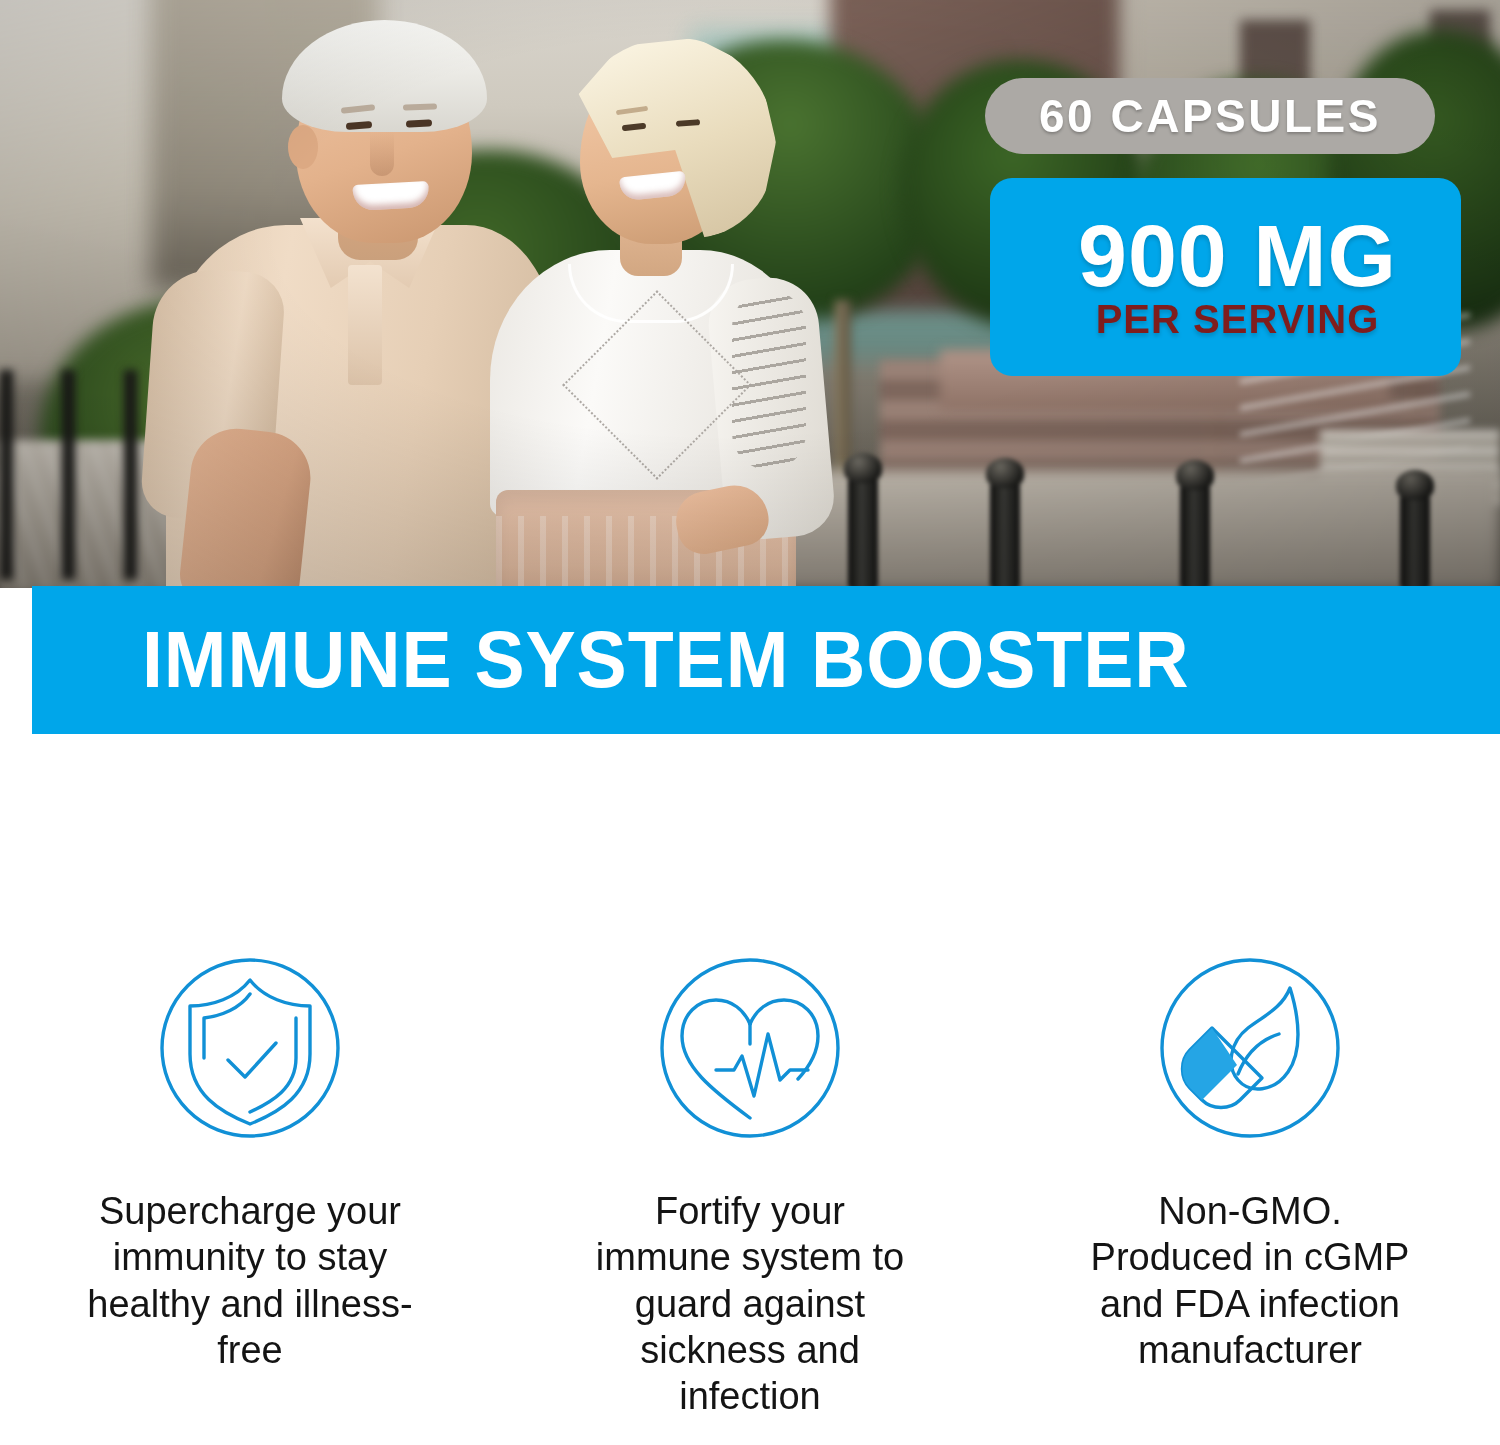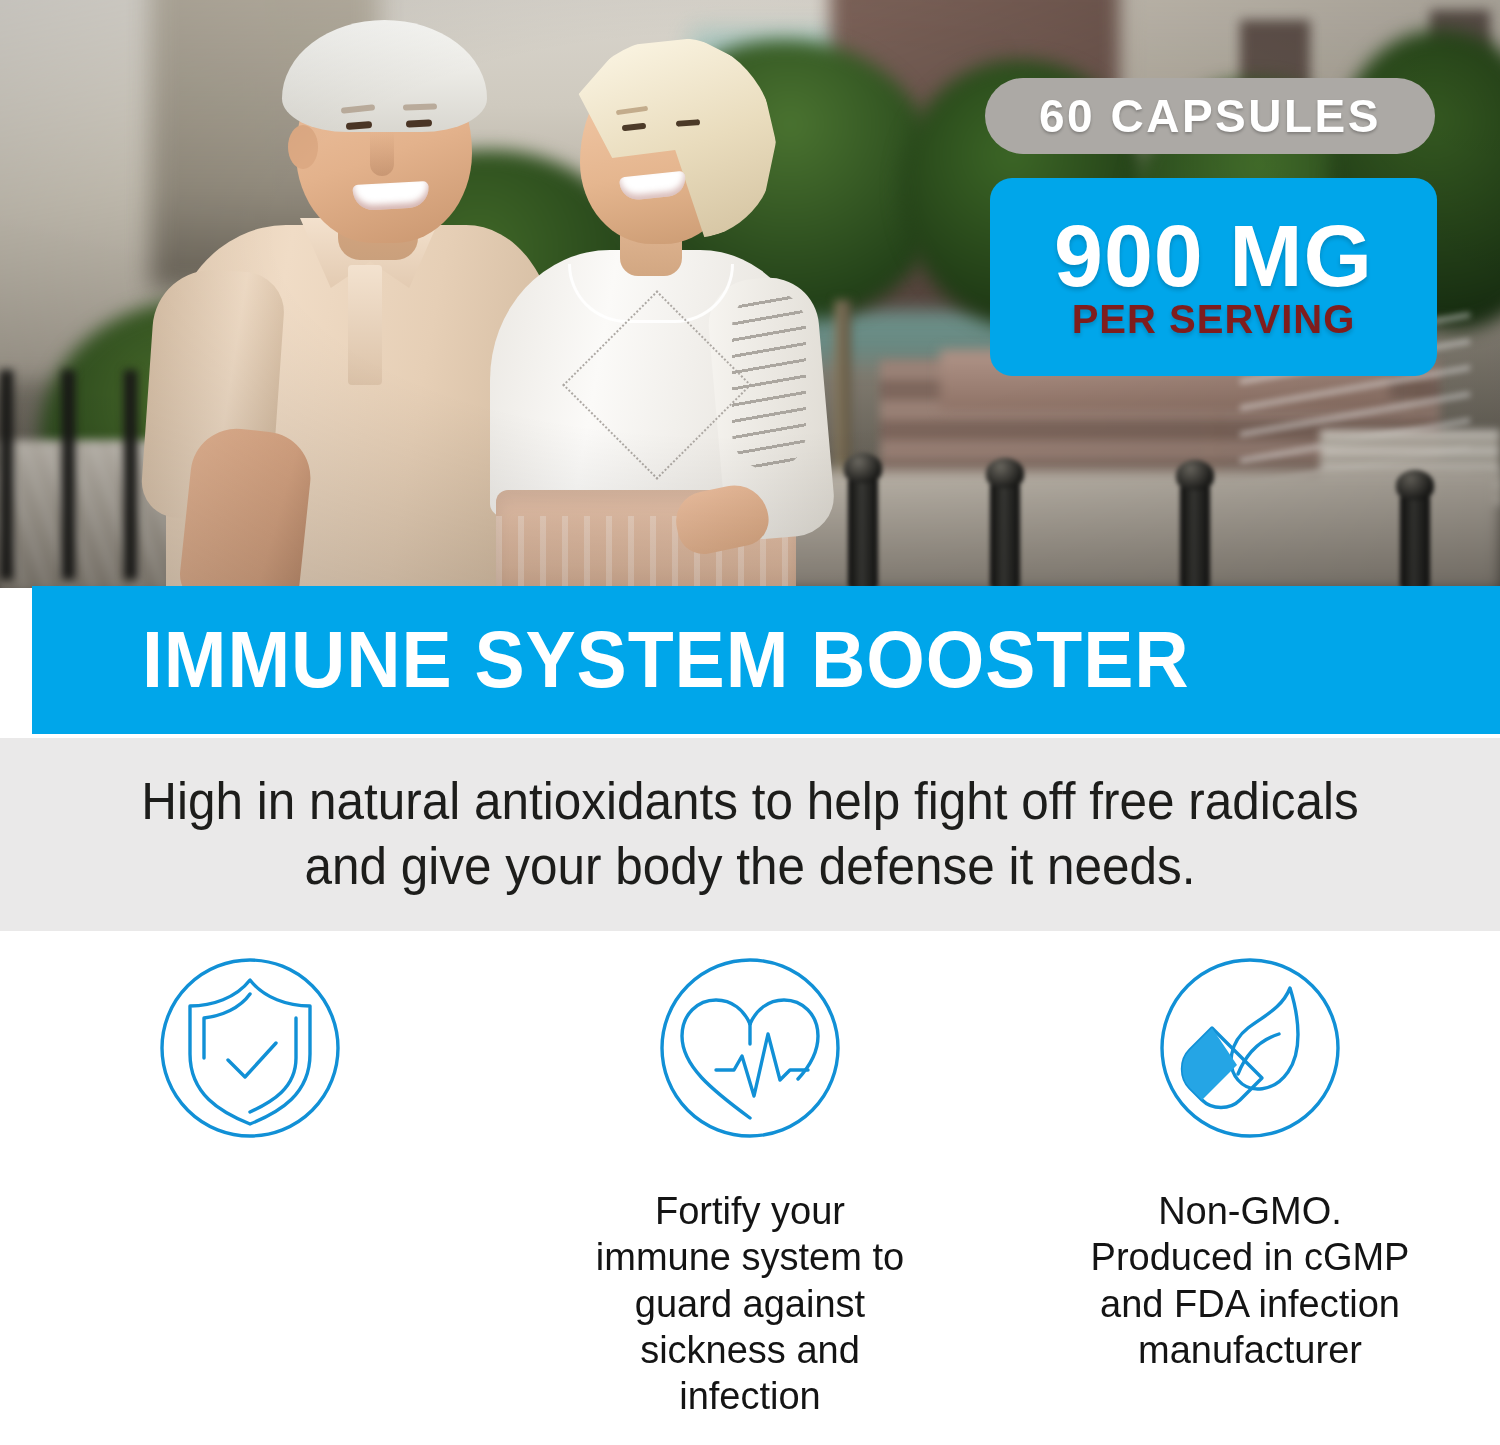--- a/index.html
+++ b/index.html
@@ -145,21 +145,21 @@
   .hero-vig{position:absolute;inset:0;
     background:radial-gradient(ellipse at 48% 40%,rgba(0,0,0,0) 40%,rgba(0,0,0,.22) 100%);}
 
   
   .badge-caps{position:absolute;left:985px;top:78px;width:450px;height:76px;
     background:#aca9a5;border-radius:38px;display:flex;align-items:center;justify-content:center;}
   .badge-caps span{color:#ffffff;font-size:46px;font-weight:bold;letter-spacing:2.5px;
     text-shadow:0 2px 3px rgba(0,0,0,.25);}
   .badge-mg{position:absolute;left:990px;top:178px;width:447px;height:198px;
     background:#00a6ea;border-radius:22px;display:flex;flex-direction:column;
-    align-items:center;justify-content:center;}
+    align-items:center;justify-content:center;padding-left:24px;}
   .badge-mg .mg-big{color:#fff;font-size:88px;font-weight:bold;line-height:.96;letter-spacing:1px;
     text-shadow:0 3px 4px rgba(0,0,0,.18);}
   .badge-mg .mg-sub{color:#7f1d1d;font-size:40px;font-weight:bold;line-height:1.06;letter-spacing:1px;
     text-shadow:0 3px 4px rgba(0,0,0,.18);}
 
   
   .banner{position:absolute;left:0;top:586px;width:1500px;height:148px;background:#00a6ea;
     display:flex;align-items:center;margin-left:32px;}
   .banner h1{margin:0 0 0 110px;color:#ffffff;font-size:80px;font-weight:bold;
     letter-spacing:1px;transform:scaleX(.94);transform-origin:left center;white-space:nowrap;}
@@ -258,36 +258,34 @@
     <div class="badge-mg">
       <div class="mg-big">900 MG</div>
       <div class="mg-sub">PER SERVING</div>
     </div>
   </div>
 
   <div class="banner">
     <h1>IMMUNE SYSTEM BOOSTER</h1>
   </div>
 
-  <div class="sub">
-    <p>High in natural antioxidants to help fight off free radicals and give your body the defense it needs.</p>
-  </div>
 
   <div class="features">
 
     <div class="feat">
       <div class="ico">
         <svg viewBox="0 0 200 200" width="200" height="200" fill="none" stroke="#1190d6" stroke-width="3.4" stroke-linecap="round" stroke-linejoin="round">
           <circle cx="100" cy="100" r="88"></circle>
           <path d="M100 32 C 86 50 62 58 40 58 L40 106 C40 146 70 164 100 176 C130 164 160 146 160 106 L160 58 C138 58 114 50 100 32 Z"></path>
           <path d="M100 46 C 90 60 72 68 54 70 L54 110"></path>
           <path d="M146 70 L146 110 C146 140 122 154 100 164"></path>
           <path d="M78 112 L95 129 L126 95"></path>
         </svg>
       </div>
+      <div class="cap">Supercharge your immunity to stay healthy and illness-free</div>
     </div>
 
     <div class="feat">
       <div class="ico">
         <svg viewBox="0 0 200 200" width="200" height="200" fill="none" stroke="#1190d6" stroke-width="3.4" stroke-linecap="round" stroke-linejoin="round">
           <circle cx="100" cy="100" r="88"></circle>
           <path d="M100 170 C 62 142 32 118 32 88 C32 66 48 52 66 52 C82 52 94 62 100 76"></path>
           <path d="M100 76 C106 62 118 52 134 52 C152 52 168 66 168 88 C168 104 160 118 148 131"></path>
           <path d="M100 76 L100 96"></path>
           <path d="M66 122 L84 122 L92 108 L104 148 L118 86 L130 132 L140 122 L158 122"></path>

